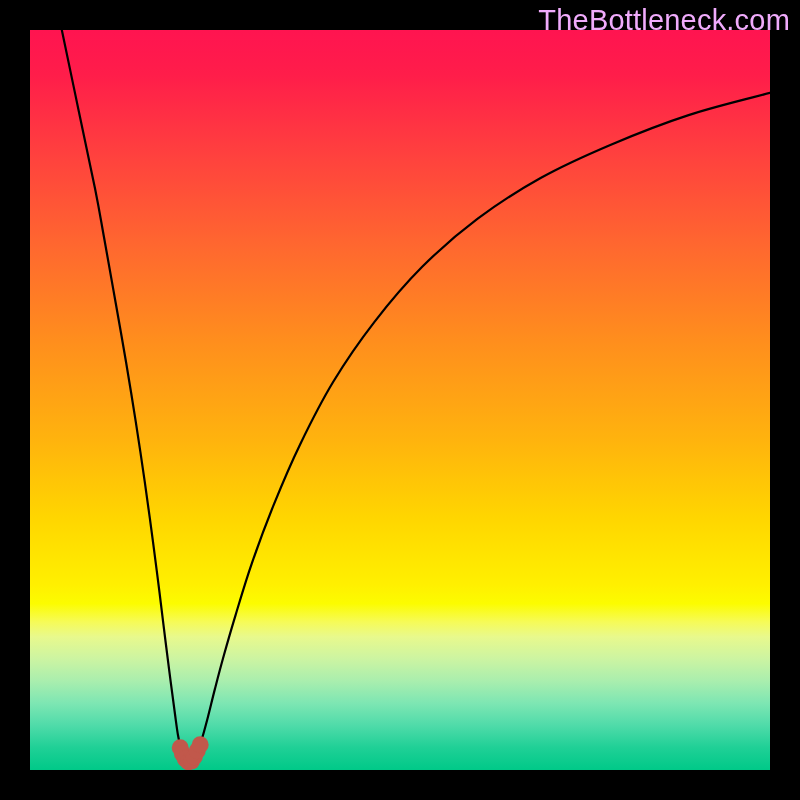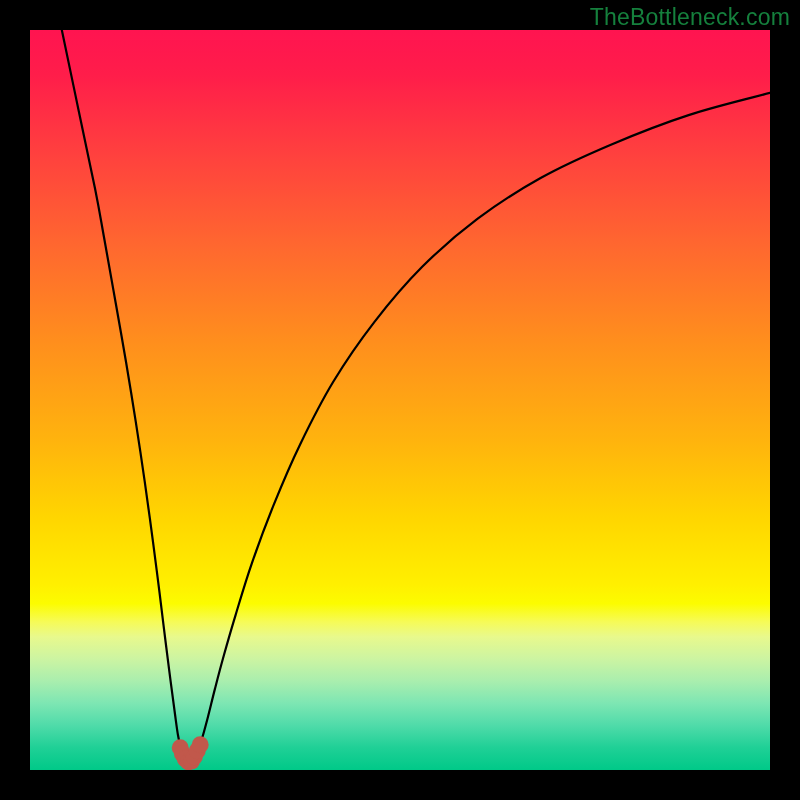--- a/index.html
+++ b/index.html
@@ -50,22 +50,22 @@
     );
   }
   .svg-curve {
     position: absolute;
     inset: 0;
   }
   .watermark {
     position: absolute;
     top: 4px;
     right: 10px;
-    color: #15803d;
-    font-size: 23px;
+    color: #f0abfc;
+    font-size: 29px;
     letter-spacing: 0.2px;
     user-select: none;
   }
 </style>
 </head>
 <body>
 
 <div class="outer">
   <div class="watermark">TheBottleneck.com</div>
   <div class="plot">

